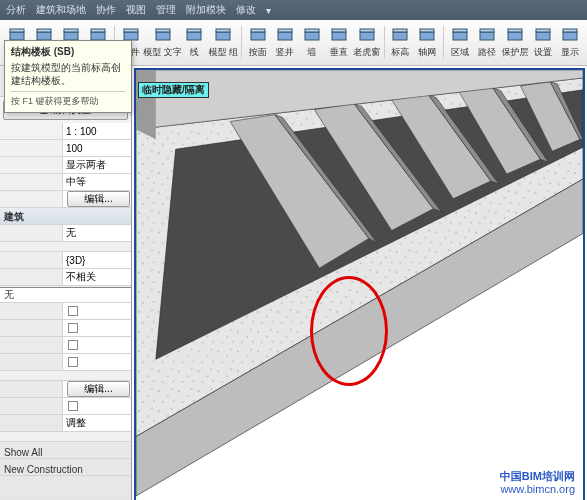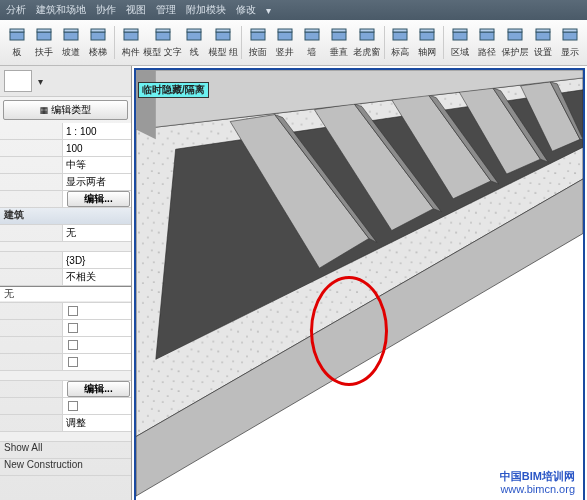--- a/index.html
+++ b/index.html
@@ -21,24 +21,24 @@
 .tooltip .tt-f1 { border-top: 1px solid #ccc; padding-top: 3px; font-size: 9px; color: #555; }
 
 .workspace { display: flex; height: 438px; }
 .props { width: 132px; background: linear-gradient(#f4f4f4,#e6e6e6); border-right: 1px solid #999; display: flex; flex-direction: column; font-size: 10px; }
 .props-head { display: flex; align-items: center; padding: 4px; background: #e8e8e8; border-bottom: 1px solid #ccc; }
 .props-head .icon { width: 28px; height: 22px; border: 1px solid #aaa; background: #fff; margin-right: 6px; }
 .props-head .dd { font-size: 10px; color: #333; }
 .edit-type-btn { margin: 3px; padding: 2px 4px; border: 1px solid #999; background: linear-gradient(#fff,#e2e2e2); border-radius: 2px; font-size: 10px; text-align: center; cursor: pointer; display:flex; align-items:center; justify-content:center; gap:3px; }
 .edit-type-btn::before { content:"▦"; font-size:9px; }
 .prop-grid { flex: 1; overflow: hidden; }
-.prop-row { display: flex; border-bottom: 1px solid #d4d4d4; height: 17px; align-items: flex-start; }
+.prop-row { display: flex; border-bottom: 1px solid #d4d4d4; height: 17px; align-items: flex-end; }
 .prop-row .pk { width: 62px; padding-left: 4px; color: #333; overflow: hidden; white-space: nowrap; }
 .prop-row .pv { flex: 1; padding-left: 3px; background: #fff; height: 100%; display: flex; align-items: center; border-left: 1px solid #d4d4d4; overflow:hidden; white-space:nowrap; }
-.prop-row.btn .pv { justify-content: center; font-weight: bold; }
+.prop-row.btn .pv { justify-content: center; }
 .prop-row.btn .pv span { border: 1px solid #999; background: linear-gradient(#fff,#e2e2e2); padding: 0 16px; border-radius: 2px; font-size: 10px; cursor:pointer; }
 .prop-row.grp { background: linear-gradient(#e8edf3,#d6dee8); font-weight: bold; }
 .prop-row.grp .pk { width: 100%; }
 .prop-row .chk { width:10px; height:10px; border:1px solid #888; background:#fff; margin-left:2px; }
 
 .canvas-wrap { flex: 1; position: relative; background: #fff; }
 .canvas-border { position: absolute; inset: 2px; border: 2px solid #1a4aa0; overflow: hidden; }
 .canvas-tag { position: absolute; top: 12px; left: 2px; background: #6cf0f0; color: #222; font-size: 10px; padding: 0 3px; font-weight: bold; border:1px solid #333; z-index:2; }
 .scene { position: absolute; inset: 0; }
 .scene svg { width: 100%; height: 100%; }
@@ -54,20 +54,25 @@
     <span>建筑和场地</span>
     <span>协作</span>
     <span>视图</span>
     <span>管理</span>
     <span>附加模块</span>
     <span>修改</span>
     <span>▾</span>
   </div>
 
 <div class="ribbon" id="ribbon">
+  <div class="tooltip">
+    <div class="tt-title">结构楼板 (SB)</div>
+    <div class="tt-body">按建筑模型的当前标高创建结构楼板。</div>
+    <div class="tt-f1">按 F1 键获得更多帮助</div>
+  </div>
 <div class="rb-item">
       <div class="rb-icon">
         <svg viewBox="0 0 18 18">
           <rect x="2" y="6" width="14" height="8" fill="#7fa7d8" stroke="#356" stroke-width="1"></rect>
           <rect x="2" y="3" width="14" height="3" fill="#b7d0ec" stroke="#356" stroke-width="1"></rect>
         </svg>
       </div>
       <div class="rb-label">板</div>
     </div>
     <div class="rb-item">
@@ -260,25 +265,25 @@
         <div class="prop-row">
           <div class="pk"></div>
           <div class="pv">1 : 100</div>
         </div>
         <div class="prop-row">
           <div class="pk"></div>
           <div class="pv">100</div>
         </div>
         <div class="prop-row">
           <div class="pk"></div>
+          <div class="pv">显示两者</div>
+        </div>
+        <div class="prop-row">
+          <div class="pk"></div>
           <div class="pv">中等</div>
-        </div>
-        <div class="prop-row">
-          <div class="pk"></div>
-          <div class="pv">显示两者</div>
         </div>
         <div class="prop-row btn">
           <div class="pk"></div>
           <div class="pv">
             <span>编辑...</span>
           </div>
         </div>
         <div class="prop-row grp">
           <div class="pk">建筑</div>
         </div>

